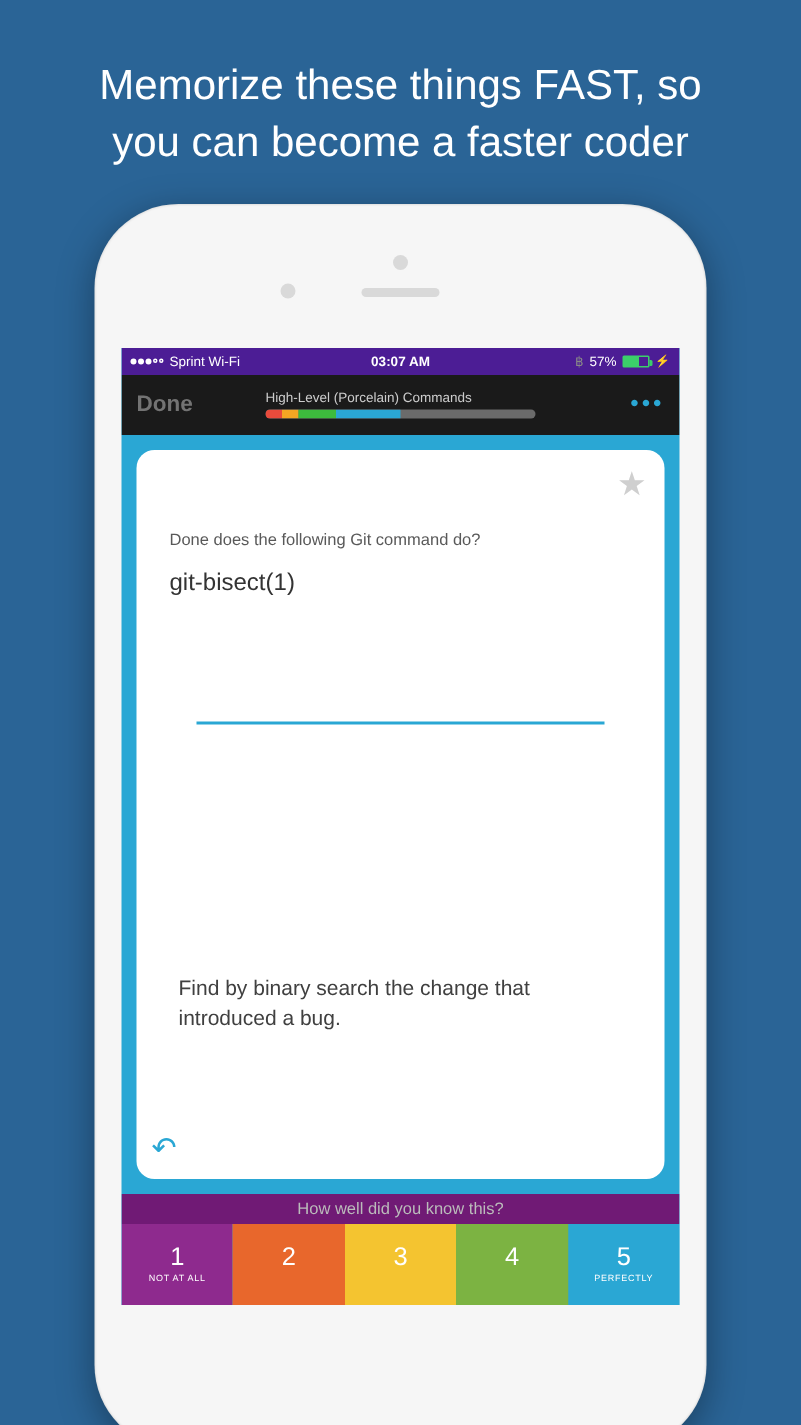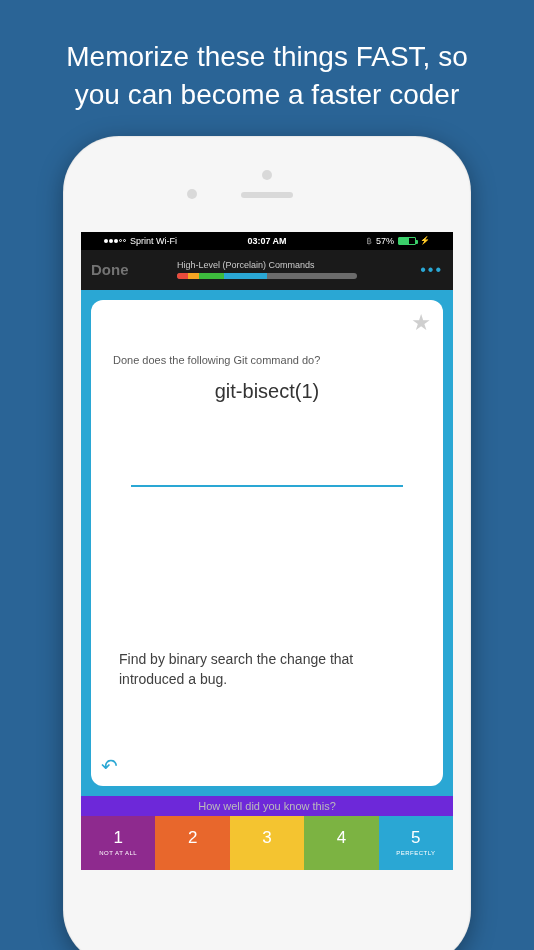--- a/index.html
+++ b/index.html
@@ -50,26 +50,26 @@
 }
 .screen {
   width: 100%;
   height: 100%;
   background: #2aa7d4;
   position: relative;
   overflow: hidden;
 }
 .status-bar {
   height: 18px;
-  background: #000000;
+  background: #4c1d95;
   color: #fff;
   font-size: 9px;
   display: flex;
   align-items: center;
-  padding: 0 23px;
+  padding: 0 6px;
   justify-content: space-between;
 }
 .status-left, .status-right { display: flex; align-items: center; gap: 4px; }
 .status-center { position:absolute; left:50%; transform:translateX(-50%); font-weight:600; }
 .dots { display:flex; gap:1px; }
 .dots span { width:4px; height:4px; border-radius:50%; background:#fff; display:inline-block; }
 .dots span.empty { background:transparent; border:0.5px solid #fff; width:3px; height:3px; }
 .battery {
   width: 18px; height: 8px; border:1px solid #3bcf6a; border-radius:1px; position:relative;
 }
@@ -107,30 +107,30 @@
   display:flex;
   flex-direction:column;
 }
 .star {
   position:absolute; top:10px; right:12px; color:#cfcfcf; font-size:22px;
 }
 .undo {
   position:absolute; bottom:8px; left:10px; color:#2aa7d4; font-size:20px;
 }
 .question-label { color:#595959; font-size:11px; margin-top:40px; text-align:left; }
-.command { color:#333; font-size:20px; text-align:center; margin-top:14px; font-weight:400; }
+.command { color:#333; font-size:16px; text-align:left; margin-top:14px; font-weight:400; }
 .divider {
   border:none; border-top:2px solid #2aa7d4; margin: auto 0; width: 88%; align-self:center;
 }
 .answer { color:#404040; font-size:14px; text-align:left; line-height:1.4; margin-bottom:auto; margin-top:auto; padding:0 6px;}
 .card-top { flex:0 0 auto; }
 .card-mid { flex:1 1 auto; display:flex; align-items:center; justify-content:center; }
 .card-bot { flex:1 1 auto; display:flex; align-items:center; justify-content:center; }
 .prompt-bar {
-  background:#6d28d9; color:#bbb; font-size:11px; text-align:center; height:20px; line-height:20px;
+  background:#701a75; color:#bbb; font-size:11px; text-align:center; height:20px; line-height:20px;
 }
 .rating-bar {
   display:flex; height:54px;
 }
 .rating-btn {
   flex:1; display:flex; flex-direction:column; align-items:center; justify-content:center;
   color:#fff; font-size:17px; font-weight:400; position:relative;
 }
 .rating-btn .sub { font-size:6px; letter-spacing:0.5px; margin-top:2px; height:8px; }
 </style>

